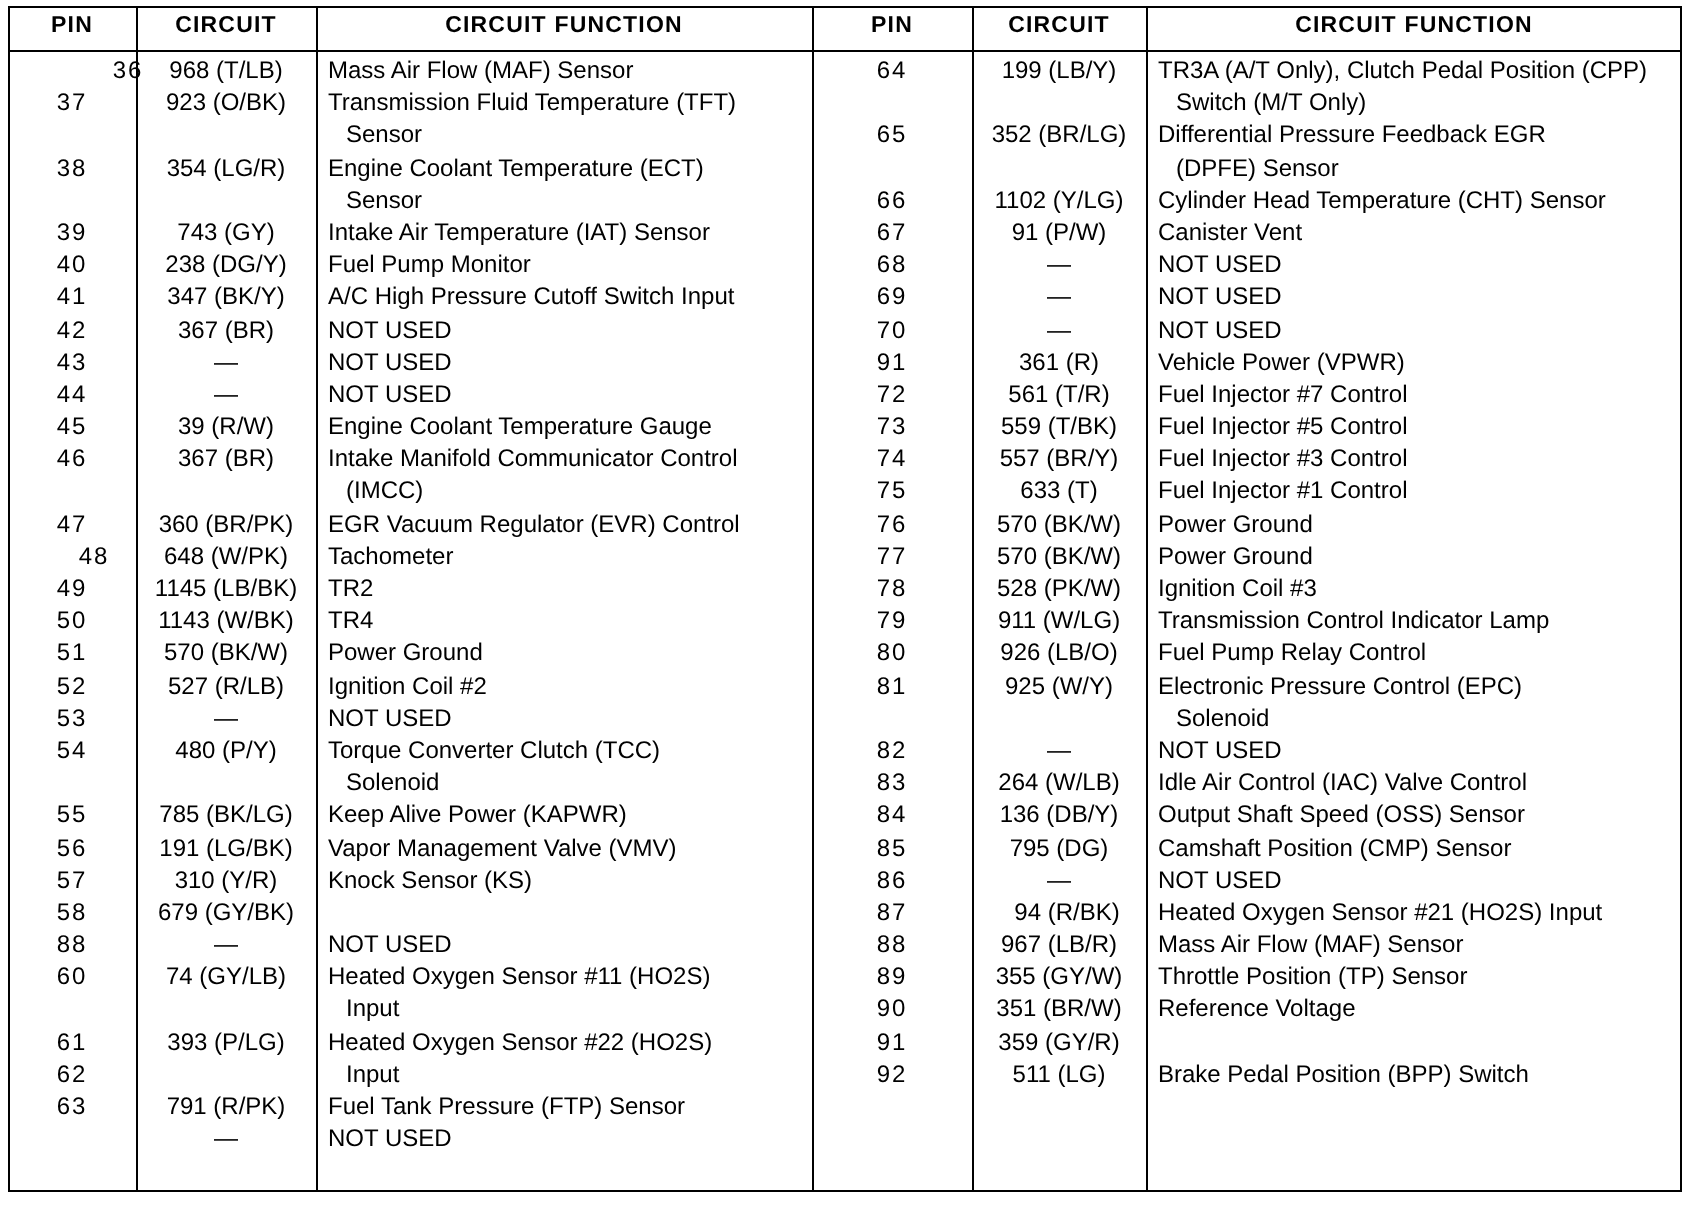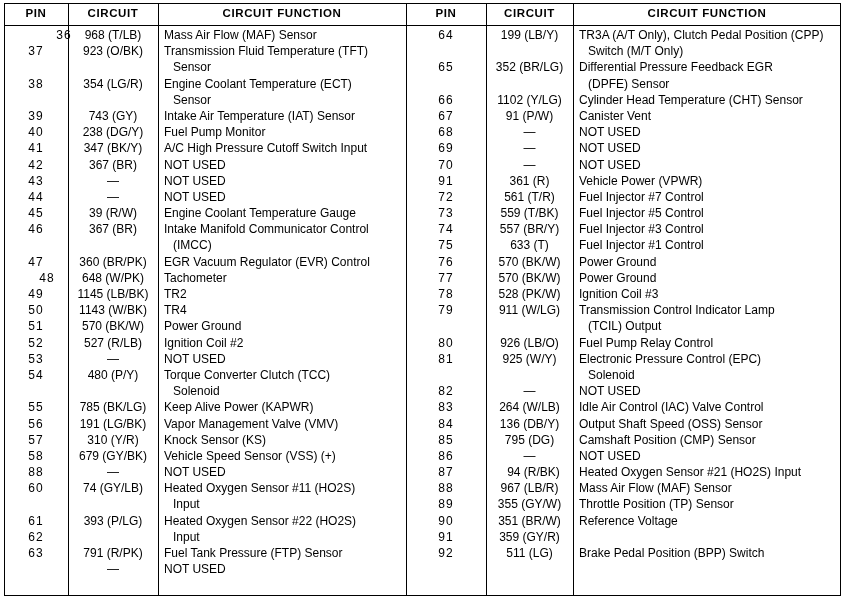--- a/index.html
+++ b/index.html
@@ -166,21 +166,20 @@
       <span class="c fn" style="left: 164px; width: 240px;">Vapor  Management  Valve  (VMV)</span>
     </div>
     <div class="row">
       <span class="c pin" style="left: 4px; width: 64px;">57</span>
       <span class="c cir" style="left: 68px; width: 90px;">310  (Y/R)</span>
       <span class="c fn" style="left: 164px; width: 240px;">Knock  Sensor  (KS)</span>
     </div>
     <div class="row">
       <span class="c pin" style="left: 4px; width: 64px;">58</span>
       <span class="c cir" style="left: 68px; width: 90px;">679  (GY/BK)</span>
-      <span class="c fn" style="left: 164px; width: 240px;">Vehicle  Speed  Sensor  (VSS)  (+)</span>
     </div>
     <div class="row">
       <span class="c pin" style="left: 4px; width: 64px;">88</span>
       <span class="c cir" style="left: 68px; width: 90px;">—</span>
       <span class="c fn" style="left: 164px; width: 240px;">NOT  USED</span>
     </div>
     <div class="row">
       <span class="c pin" style="left: 4px; width: 64px;">60</span>
       <span class="c cir" style="left: 68px; width: 90px;">74  (GY/LB)</span>
       <span class="c fn" style="left: 164px; width: 240px;">Heated  Oxygen  Sensor  #11  (HO2S)</span>
@@ -296,25 +295,20 @@
       <span class="c pin" style="left: 0px; width: 80px;">78</span>
       <span class="c cir" style="left: 80px; width: 87px;">528  (PK/W)</span>
       <span class="c fn" style="left: 173px; width: 262px;">Ignition  Coil  #3</span>
     </div>
     <div class="row">
       <span class="c pin" style="left: 0px; width: 80px;">79</span>
       <span class="c cir" style="left: 80px; width: 87px;">911  (W/LG)</span>
       <span class="c fn" style="left: 173px; width: 262px;">Transmission  Control  Indicator  Lamp</span>
     </div>
     <div class="row">
-      <span class="c pin" style="left: 0px; width: 80px;"></span>
-      <span class="c cir" style="left: 80px; width: 87px;"></span>
-      <span class="c fn cont" style="left: 173px; width: 262px;">(TCIL) Output</span>
-    </div>
-    <div class="row">
       <span class="c pin" style="left: 0px; width: 80px;">80</span>
       <span class="c cir" style="left: 80px; width: 87px;">926  (LB/O)</span>
       <span class="c fn" style="left: 173px; width: 262px;">Fuel  Pump  Relay  Control</span>
     </div>
     <div class="row">
       <span class="c pin" style="left: 0px; width: 80px;">81</span>
       <span class="c cir" style="left: 80px; width: 87px;">925  (W/Y)</span>
       <span class="c fn" style="left: 173px; width: 262px;">Electronic  Pressure  Control  (EPC)</span>
     </div>
     <div class="row">

